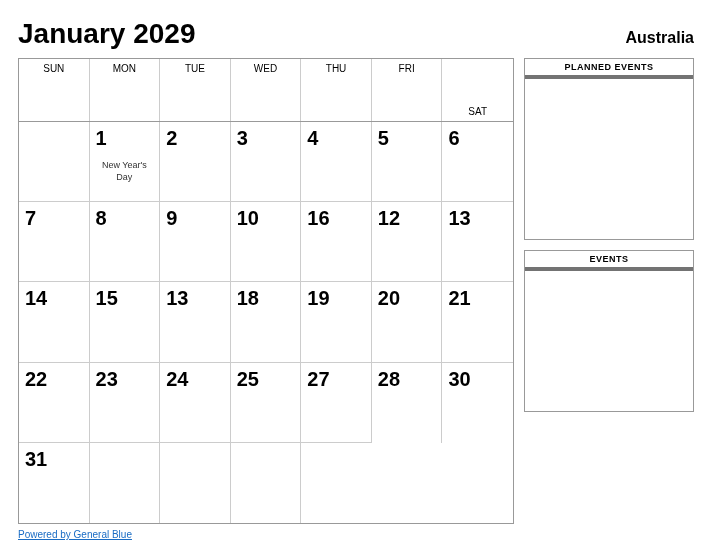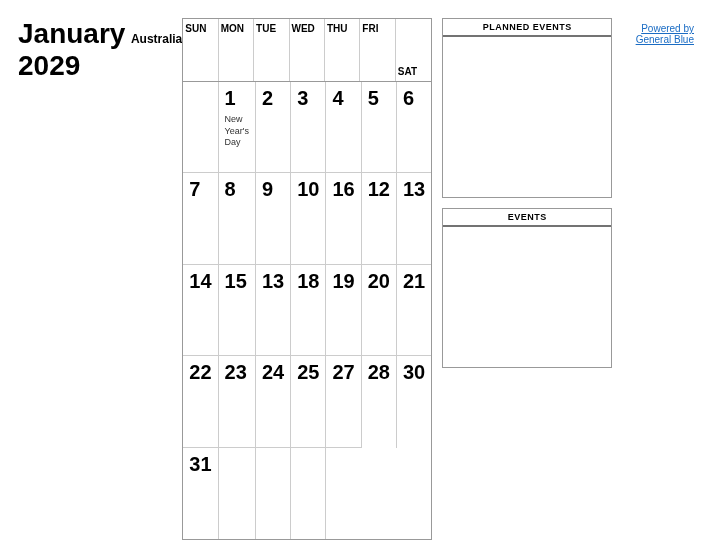--- a/index.html
+++ b/index.html
@@ -12,58 +12,58 @@
       width: 712px;
       height: 550px;
       overflow: hidden;
     }
     .page {
       background: #fff;
       width: 712px;
       height: 550px;
       padding: 18px 18px 10px 18px;
       display: flex;
-      flex-direction: row;
+      flex-direction: column;
     }
     .header {
       display: flex;
       justify-content: space-between;
       align-items: baseline;
       margin-bottom: 8px;
     }
     .month-title {
       font-size: 28px;
       font-weight: bold;
       color: #000;
     }
     .country-title {
-      font-size: 12px;
+      font-size: 16px;
       font-weight: bold;
       color: #000;
     }
     .main-content {
       display: flex;
       flex: 1;
       gap: 10px;
     }
     .calendar-section {
       flex: 1;
       border: 1px solid #999;
       display: flex;
       flex-direction: column;
     }
     .day-headers {
       display: grid;
       grid-template-columns: repeat(7, 1fr);
       border-bottom: 1px solid #999;
     }
     .day-header {
-      text-align: left;
+      text-align: center;
       font-size: 10px;
-      font-weight: bold;
+      font-weight: normal;
       padding: 4px 2px;
       color: #000;
       border-right: 1px solid #ccc;
     }
     .day-header:last-child { border-right: none; margin-top: 43px; }
     .calendar-grid {
       display: grid;
       grid-template-columns: repeat(7, 1fr);
       grid-template-rows: repeat(5, 1fr);
       flex: 1;
@@ -83,51 +83,52 @@
     .date-num {
       font-size: 20px;
       font-weight: bold;
       color: #000;
       line-height: 1.2;
     }
     .event-label {
       font-size: 9px;
       color: #333;
       line-height: 1.3;
-      margin-top: 4px;
+      text-align: center;
+      margin-top: 10px;
     }
     .sidebar {
       width: 170px;
       display: flex;
       flex-direction: column;
       gap: 10px;
     }
     .sidebar-box {
       border: 1px solid #999;
       display: flex;
       flex-direction: column;
     }
     .sidebar-box-title {
       font-size: 9px;
       font-weight: bold;
       text-align: center;
       padding: 3px;
-      border-bottom: 2px solid #737373;
+      border-bottom: 4px solid #737373;
       color: #000;
       letter-spacing: 0.5px;
     }
     .sidebar-box-content {
       flex: 1;
       min-height: 160px;
     }
     .notes-box .sidebar-box-content {
       min-height: 140px;
     }
     .footer {
-      text-align: right;
+      text-align: left;
       padding-top: 5px;
       font-size: 10px;
     }
     .footer a {
       color: #1a6cc4;
       text-decoration: underline;
       font-size: 10px;
     }
   </style>
 </head>

